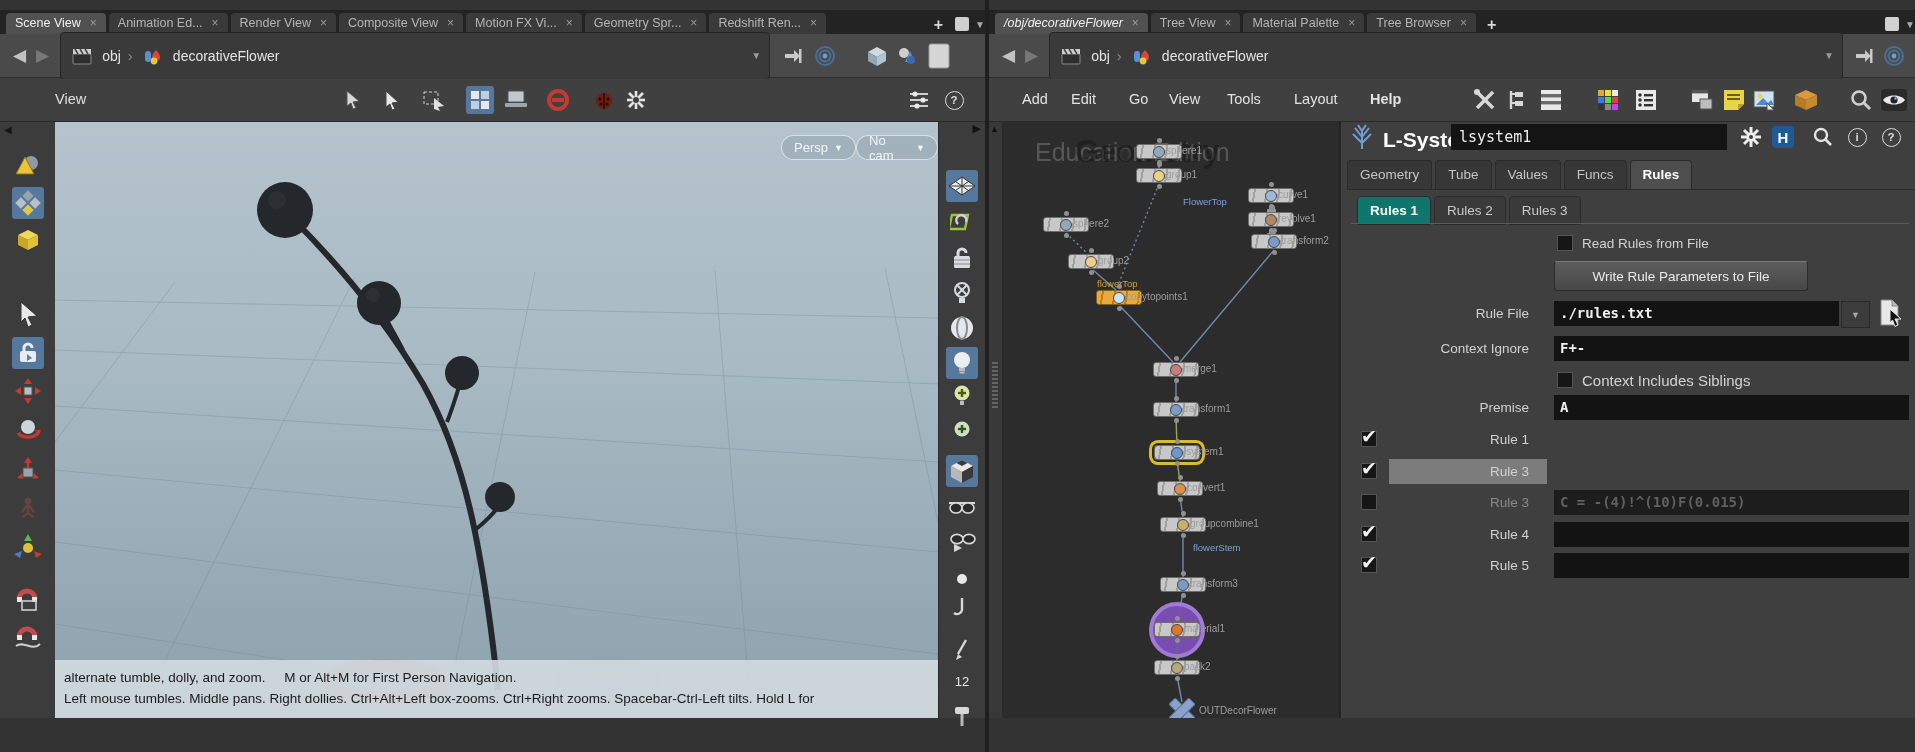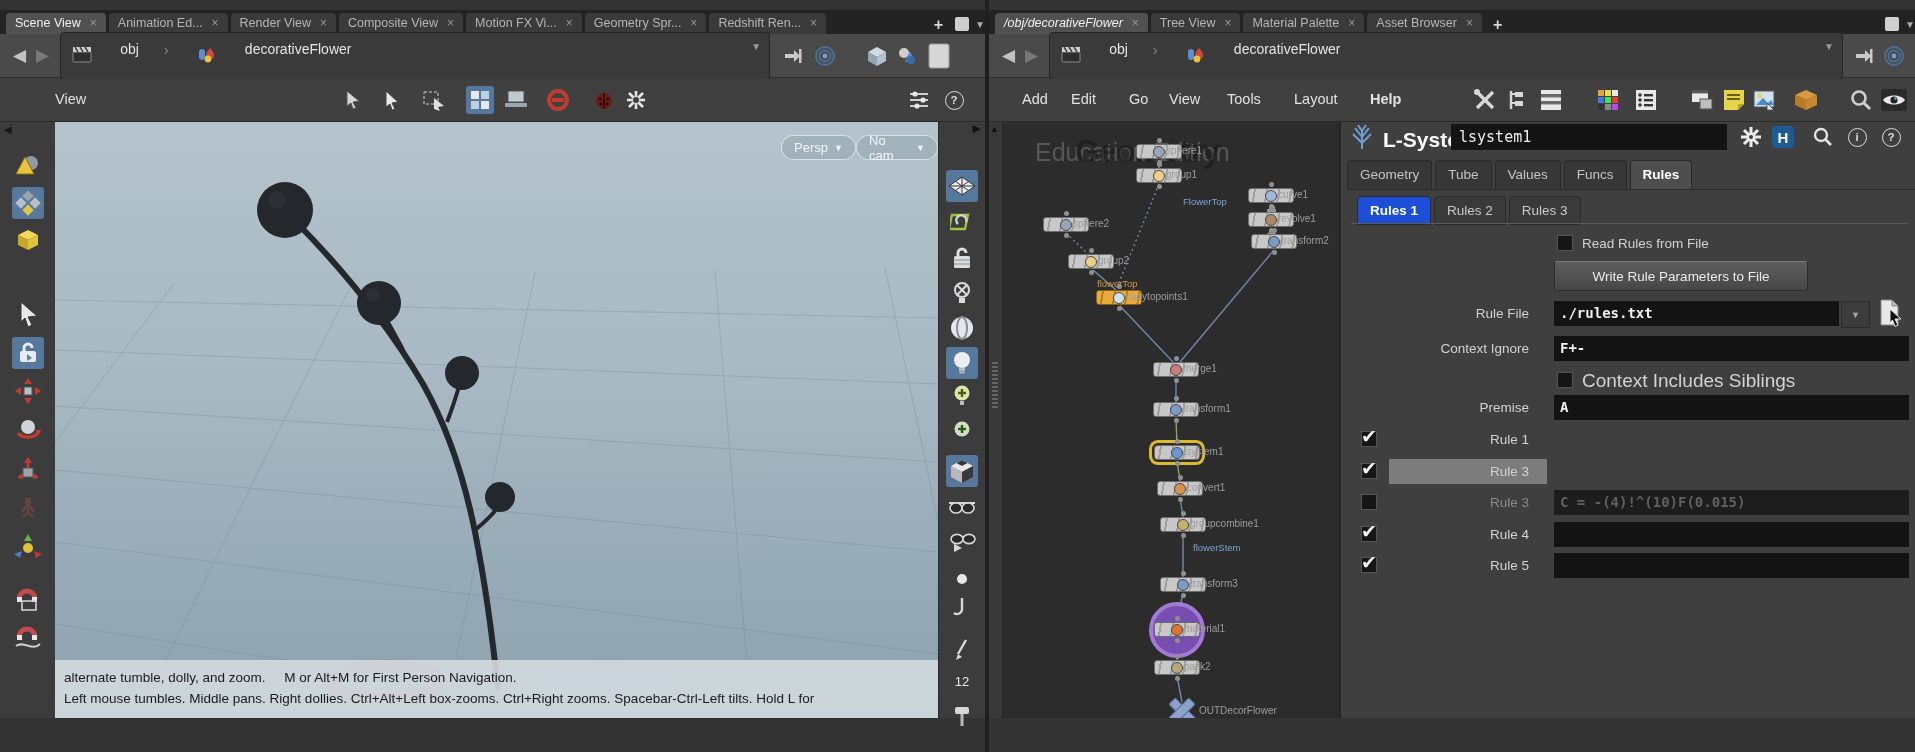--- a/index.html
+++ b/index.html
@@ -20,21 +20,21 @@
   .tab-plus{color:#d8d8d8;font-size:16px;font-weight:bold;padding:0 8px;}
   .tab-square{width:14px;height:14px;background:#cfcfcf;border-radius:2px;margin:0 6px 3px 4px;}
   .tab-caret{color:#aaa;font-size:10px;margin-bottom:4px;}
   .tab-right{margin-left:auto;display:flex;align-items:flex-end;}
 
   
   .navbar{position:absolute;left:0;top:24px;right:0;height:44px;background:#4a4a4a;display:flex;align-items:center;padding:0 8px;box-sizing:border-box;border-bottom:1px solid #2d2d2d;}
   .nav-arrow{font-size:17px;padding:0 5px;}
   .nav-back{color:#c2c2c2;}
   .nav-fwd{color:#787878;}
-  .pathbox{height:30px;background:#3a3a3a;border:1px solid #262626;border-radius:4px;display:flex;padding:8px 8px;gap:25px;margin-left:6px;}
+  .pathbox{height:30px;background:#3a3a3a;border:1px solid #262626;border-radius:4px;display:flex;align-items:center;padding:8px 8px;gap:7px;margin-left:6px;}
   .pathbox .crumb{color:#e4e4e4;font-size:14px;}
   .pathbox .sep{color:#8a8a8a;font-size:15px;}
   .pathbox .caret{margin-left:auto;color:#999;font-size:10px;}
   .nav-ic{width:26px;height:26px;display:flex;align-items:center;justify-content:center;}
 
   
   .bar3{position:absolute;left:0;top:69px;right:0;height:43px;background:#404040;border-bottom:1px solid #2a2a2a;box-sizing:border-box;}
   .view-label{position:absolute;left:55px;top:12px;color:#e0e0e0;font-size:14.5px;}
   .ic{width:28px;height:28px;display:flex;align-items:center;justify-content:center;border-radius:3px;position:absolute;top:7px;}
   .ic.sel{background:#56789c;}
@@ -89,21 +89,21 @@
   #p-type{position:absolute;left:42px;top:6px;font-size:21px;font-weight:bold;color:#fff;}
   #p-name{position:absolute;left:110px;top:2px;width:276px;height:26px;background:#141414;color:#ececec;
           font-family:"DejaVu Sans Mono",monospace;font-size:15px;line-height:26px;padding-left:8px;box-sizing:border-box;}
   .ph-ic{position:absolute;top:3px;width:24px;height:24px;display:flex;align-items:center;justify-content:center;color:#e8e8e8;}
   .circ{width:17px;height:17px;border:1.5px solid #dcdcdc;border-radius:50%;font-size:11.5px;display:flex;align-items:center;justify-content:center;color:#dcdcdc;font-weight:bold;}
   #p-tabs{position:absolute;left:6px;top:38px;right:0;height:29px;border-bottom:1px solid #2a2a2a;display:flex;gap:3px;}
   .ptab{padding:0 12px;height:28px;line-height:28px;font-size:13.5px;color:#c4c4c4;background:#373737;border-radius:4px 4px 0 0;border:1px solid #2a2a2a;border-bottom:none;}
   .ptab.active{background:#4e4e4e;color:#fff;font-weight:bold;}
   #p-subtabs{position:absolute;left:16px;top:74px;right:0;height:28px;display:flex;gap:3px;}
   .pstab{padding:0 12px;height:27px;line-height:27px;font-size:13.5px;color:#c9c9c9;background:#3a3a3a;border-radius:4px 4px 0 0;border:1px solid #2b2b2b;}
-  .pstab.active{background:#1d4ed8;color:#fff;font-weight:bold;}
+  .pstab.active{background:#0f766e;color:#fff;font-weight:bold;}
   #p-subline{position:absolute;left:10px;top:101px;right:6px;height:1px;background:#5a5a5a;}
   .prow{position:absolute;left:0;right:6px;height:25px;}
   .plabel{position:absolute;right:380px;width:200px;text-align:right;font-size:13.5px;color:#d2d2d2;line-height:25px;}
   .plabel.dim{color:#8a8a8a;}
   .pfield{position:absolute;left:213px;width:355px;height:25px;background:#131313;color:#f0f0f0;
           font-family:"DejaVu Sans Mono",monospace;font-size:14px;font-weight:bold;line-height:25px;
           padding:0 6px;box-sizing:border-box;white-space:nowrap;overflow:hidden;}
   .pfield.dim{color:#606060;background:#1d1d1d;}
   .pcheck{position:absolute;width:16px;height:16px;top:4px;background:#161616;border:1px solid #555;box-sizing:border-box;}
   .pcheck .mark{position:absolute;left:-1px;top:-7px;color:#f2f2f2;font-size:19px;}
@@ -559,21 +559,21 @@
       </div>
       <div class="tab">
         <span class="tab-label">Tree View</span>
         <span class="tab-close">×</span>
       </div>
       <div class="tab">
         <span class="tab-label">Material Palette</span>
         <span class="tab-close">×</span>
       </div>
       <div class="tab">
-        <span class="tab-label">Asset Browser</span>
+        <span class="tab-label">Tree Browser</span>
         <span class="tab-close">×</span>
       </div>
       <span class="tab-plus">+</span>
       <span class="tab-right">
       <span class="tab-square"></span>
       <span class="tab-caret">▼</span>
     </span>
   </div>
 
   <div class="navbar">
@@ -907,21 +907,21 @@
       </span>
     </div>
 
     <div class="prow" style="top:214px;">
       <span class="plabel">Context Ignore</span>
       <div class="pfield">F+-</div>
     </div>
 
     <div class="prow" style="top:246px;">
       <span class="pcheck" style="left:216px;"></span>
-      <span style="position:absolute;left:241px;font-size:19px;color:#d2d2d2;line-height:25px;">Context Includes Siblings</span>
+      <span style="position:absolute;left:241px;font-size:15px;color:#d2d2d2;line-height:25px;">Context Includes Siblings</span>
     </div>
 
     <div class="prow" style="top:273px;">
       <span class="plabel">Premise</span>
       <div class="pfield">A</div>
     </div>
 
     <div id="rules-rows">
         <div class="prow" style="top: 305px;">
           <span class="pcheck" style="left: 20px;">

